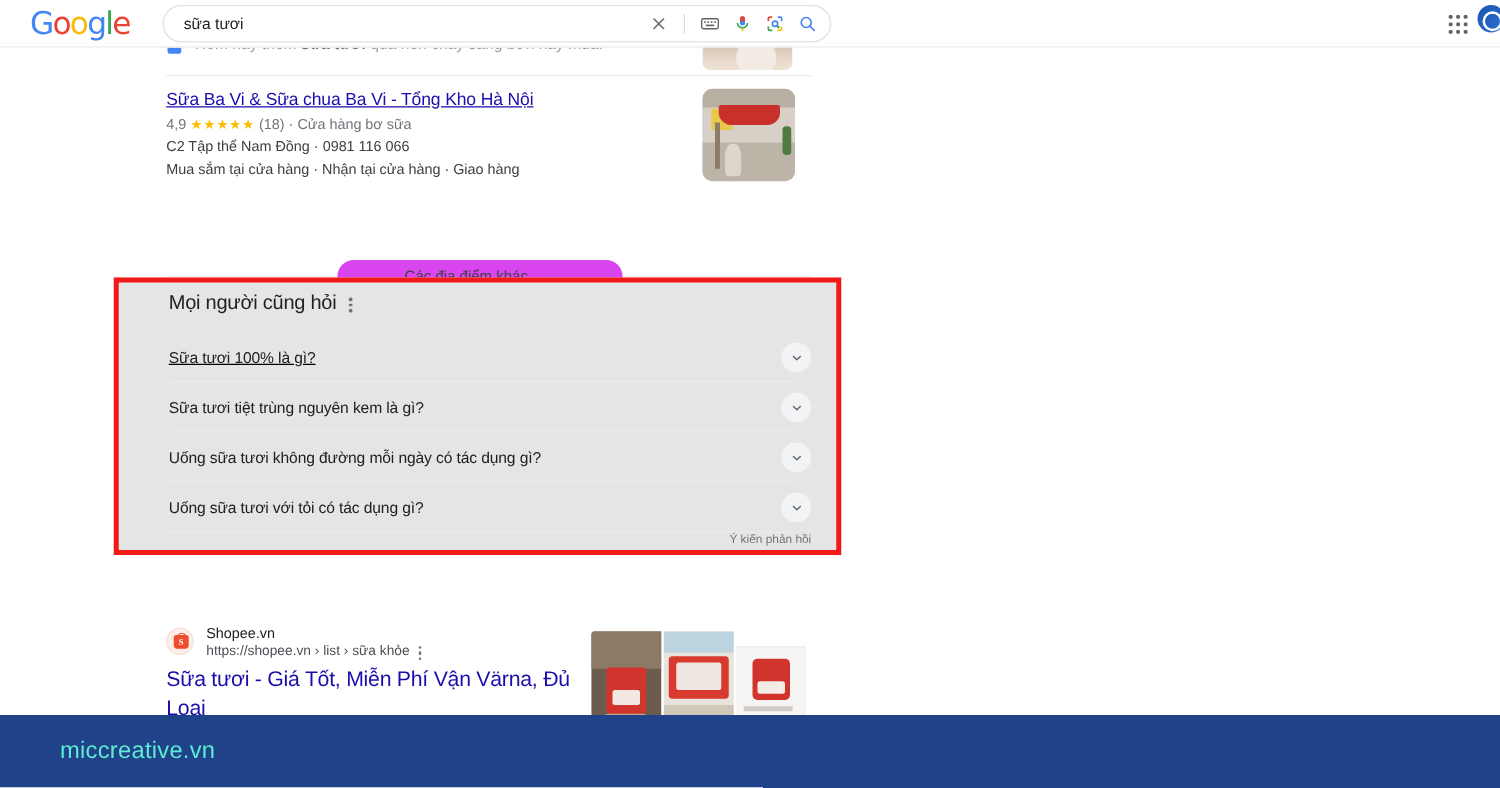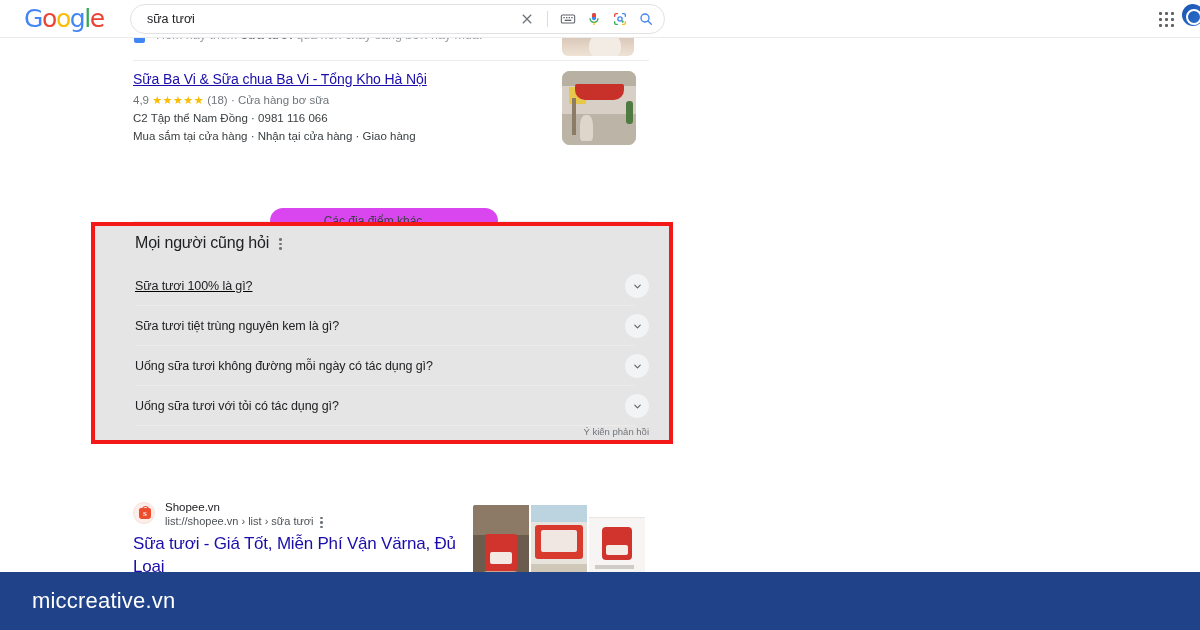--- a/index.html
+++ b/index.html
@@ -197,22 +197,22 @@
   .th3 .txt1{ position:absolute; left:10%; top:72%; width:70%; height:4%; background:#cfcbc6;}
   .th3 .txt2{ position:absolute; left:10%; top:82%; width:80%; height:3%; background:#ddd9d4;}
   .th3 .txt3{ position:absolute; left:10%; top:89%; width:60%; height:3%; background:#ddd9d4;}
 
   
   .brandbar {
     position: absolute; left: 0; bottom: 0; width: 1200px; height: 58px;
     background: #1f4289; z-index: 60;
   }
   .brand-domain {
-    position:absolute; left: 32px; top: 50%; transform: translateY(-50%);
-    color:#ffffff; font-size: 22px; letter-spacing: 0.2px;
+    position:absolute; left: 48px; top: 50%; transform: translateY(-50%);
+    color:#5eead4; font-size: 19px; letter-spacing: 0.2px;
   }
   .brand-right {
     position:absolute; right: 44px; top:50%; transform:translateY(-50%);
     display:flex; align-items:center; gap: 14px;
   }
   .brand-name { color:#fff; font-size:16px; font-weight:bold; letter-spacing:0.6px; }
 </style>
 </head>
 <body>
 
@@ -332,21 +332,21 @@
   <div class="org">
     <div class="org-head">
       <span class="favicon">
         <span class="handle"></span>
           <span class="bag"></span>
           <span class="s">S</span>
       </span>
       <span>
         <div class="org-site">Shopee.vn</div>
         <div class="org-url">
-          <span>list://shopee.vn › list › sữa tươi</span>
+          <span>https://shopee.vn › list › sữa khỏe</span>
           <span class="kebab">
               <i></i>
               <i></i>
               <i></i>
             </span>
         </div>
       </span>
     </div>
     <div class="org-title">Sữa tươi - Giá Tốt, Miễn Phí Vận Värna, Đủ Loại</div>
     <div class="org-snip"><span>Combo 3 Thùng 12 hộp Värna Life </span><b>sữa tươi</b><span> công thức hỗ trợ xương khớp chắc khỏe (Xanh) (12 hộp giấy x 200ml). ₫864.000....</span></div>

